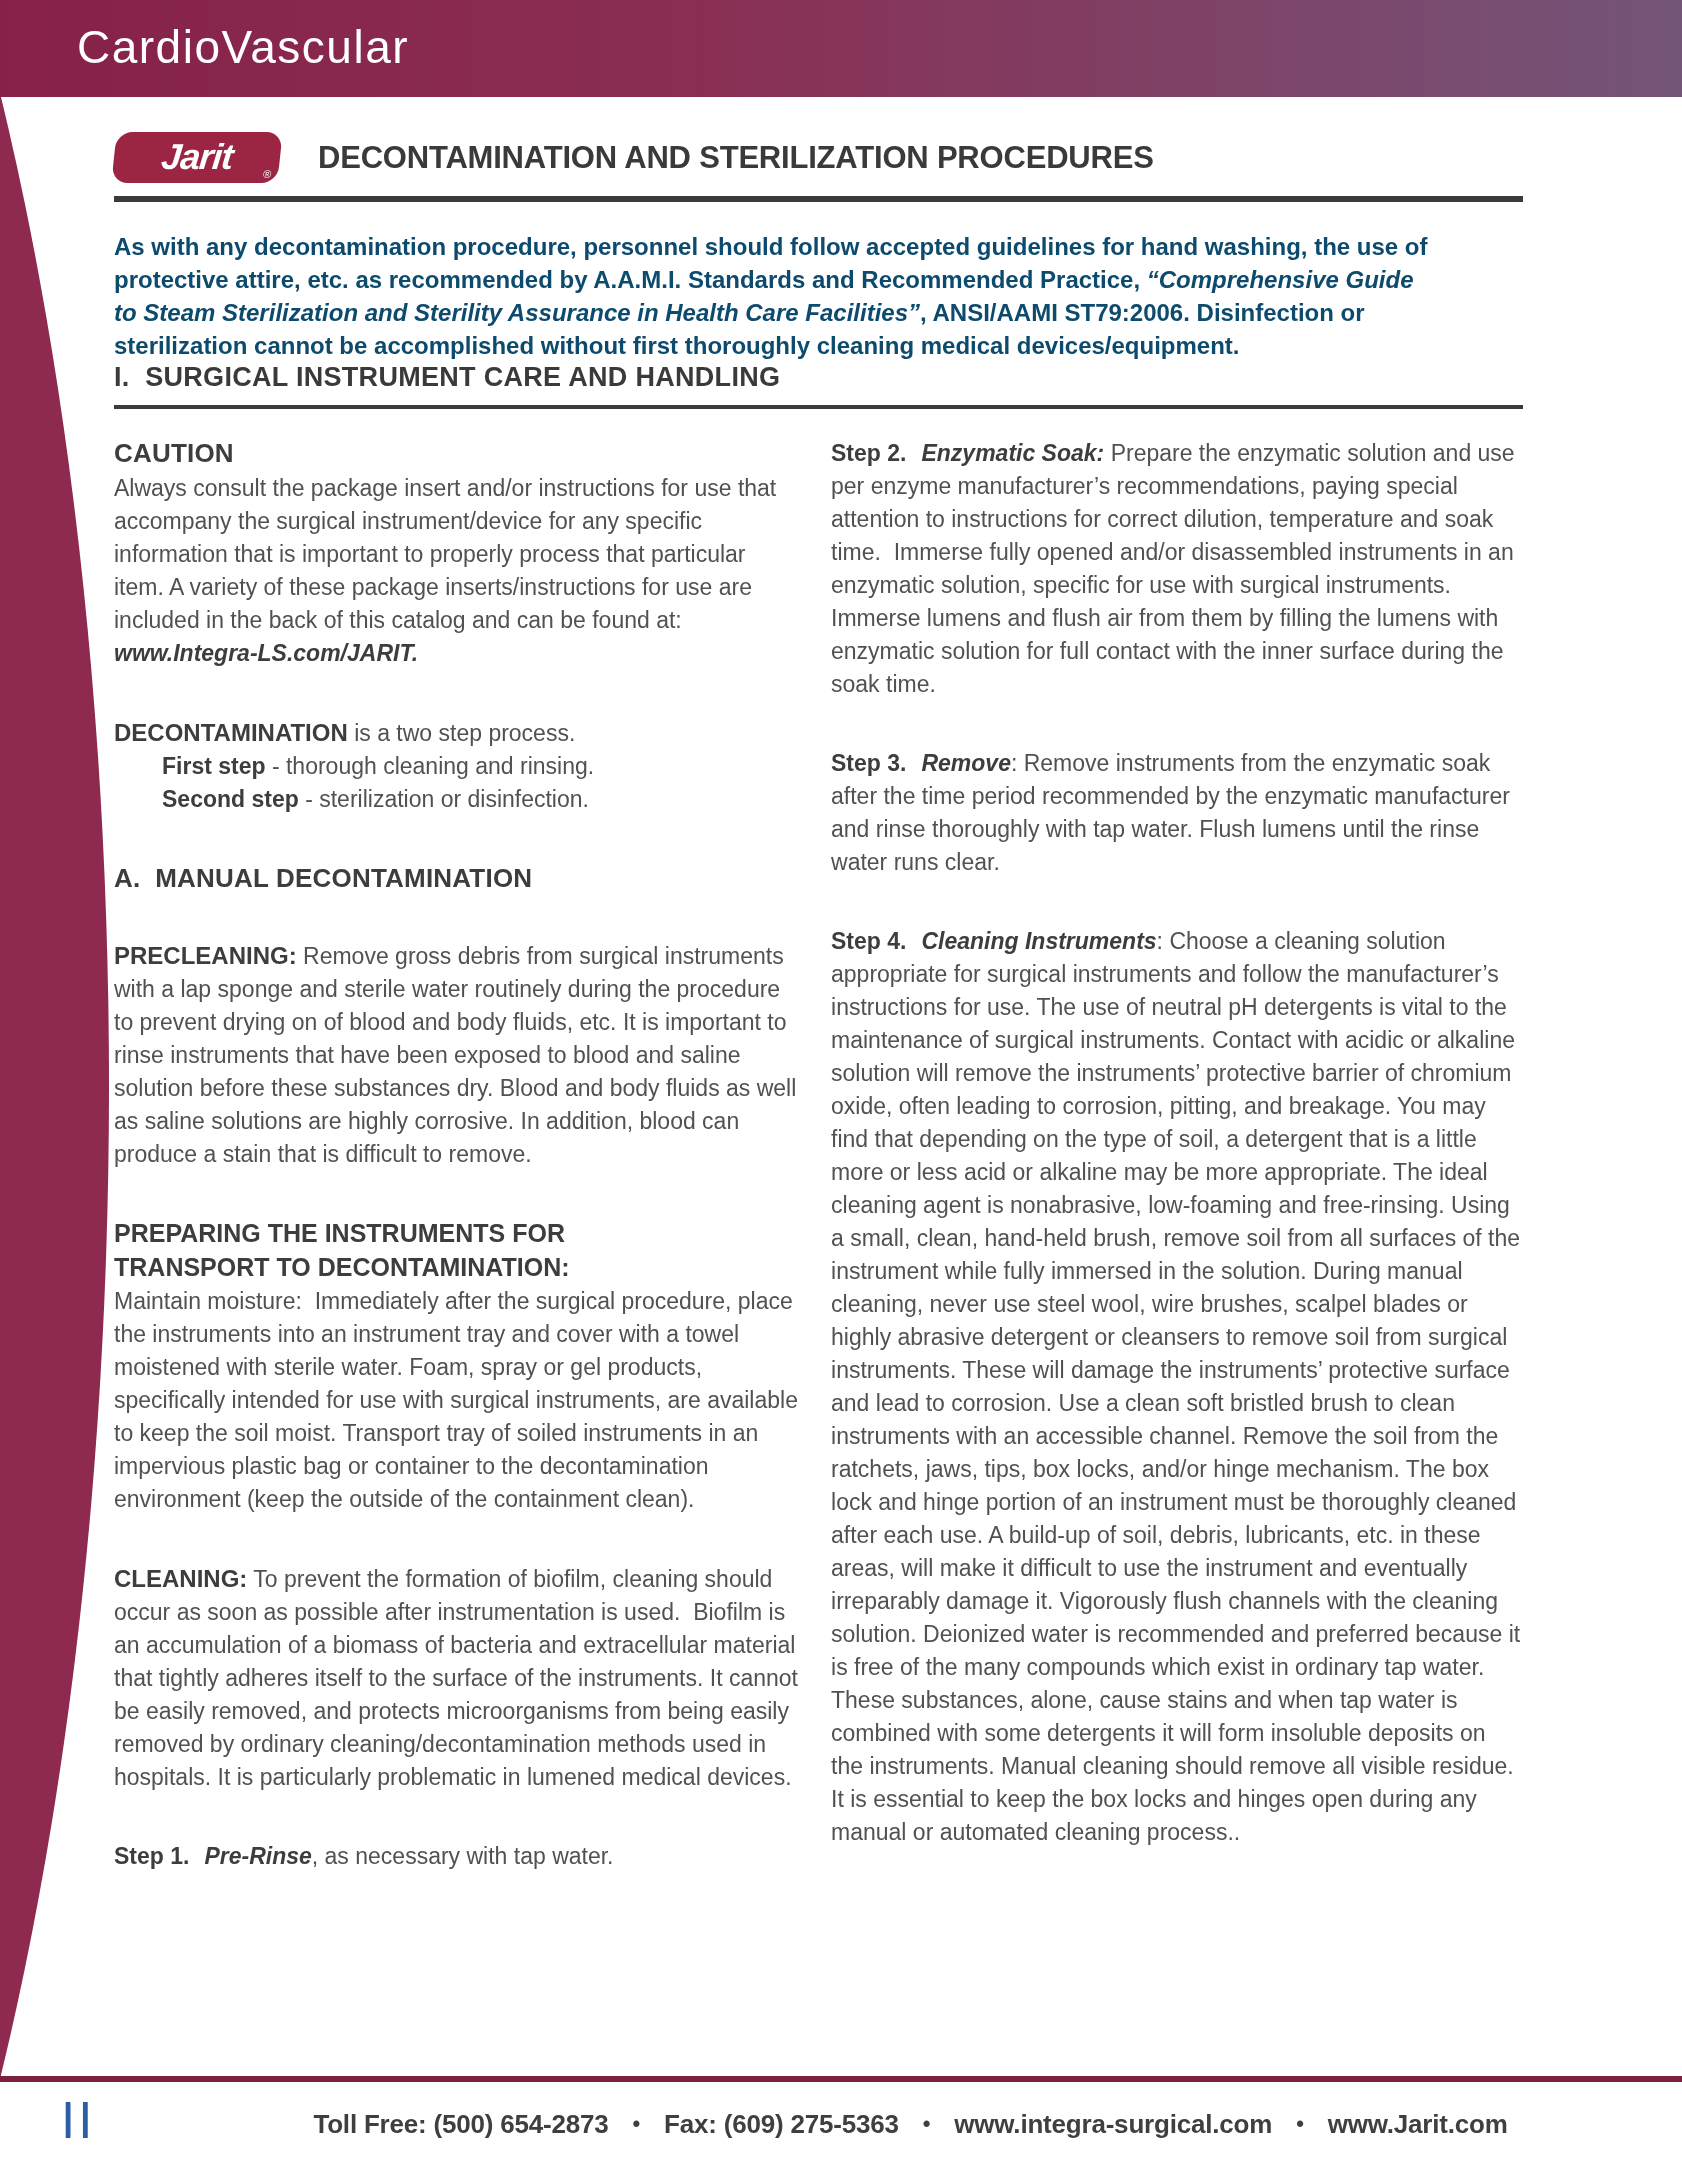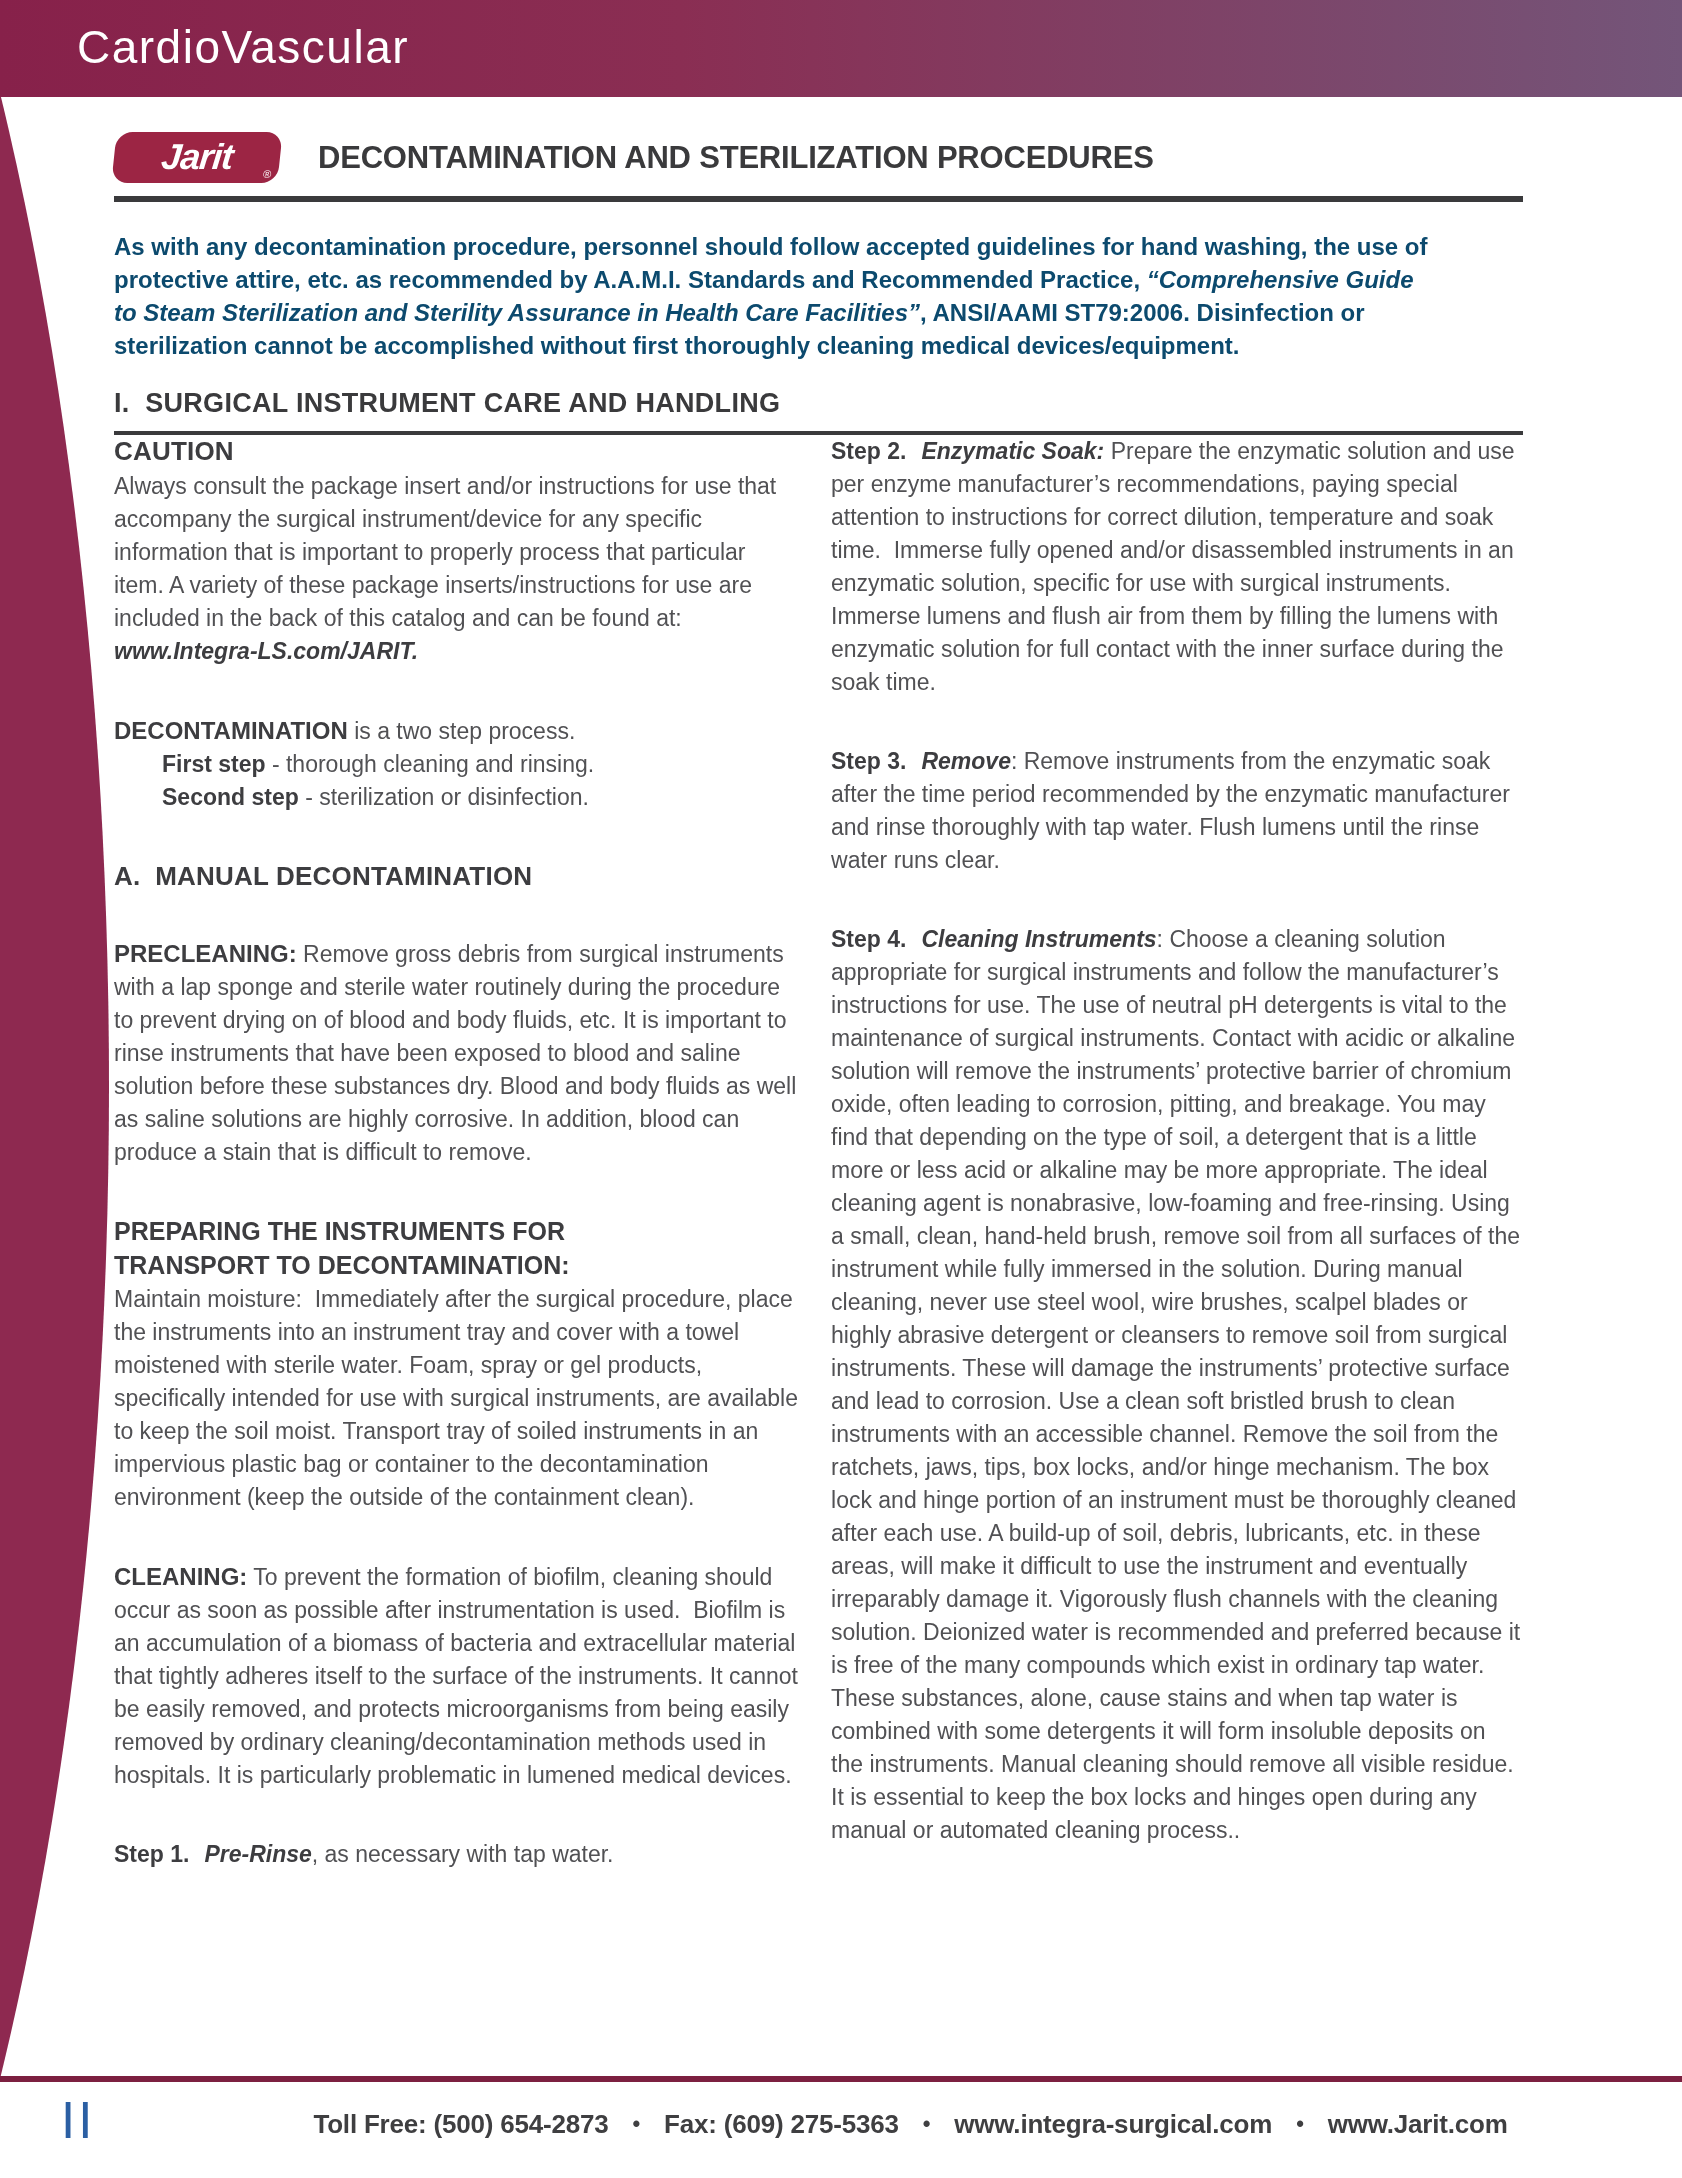--- a/index.html
+++ b/index.html
@@ -29,22 +29,22 @@
     width:166px;height:51px;background:#9C2544;border-radius:16px;transform:skewX(-6deg);
     display:flex;align-items:center;justify-content:center;position:relative;flex:0 0 auto;
   }
   .logo-text{color:#fff;font-size:36px;font-weight:bold;font-style:italic;letter-spacing:-1px;transform:translateY(-1px)}
   .logo-reg{position:absolute;right:7px;bottom:3px;color:#fff;font-size:11px;font-style:normal}
   .doc-title{font-size:31px;font-weight:bold;color:#3A3A3C;letter-spacing:-0.2px}
   .rule-thick{height:6px;background:#3A3A3C;margin-top:10px}
   .rule-mid{height:4px;background:#3A3A3C;margin-top:12px}
   .intro{margin-top:28px;width:1322px;font-size:24px;line-height:33px;font-weight:bold;color:#0c4a6e}
   .intro .bi{font-style:italic}
-  .sec-heading{margin-top:26px;font-size:27px;font-weight:bold;color:#3A3A3C;letter-spacing:0.3px}
-  .columns{display:flex;gap:32px;font-size:23px;line-height:33px}
+  .sec-heading{font-size:27px;font-weight:bold;color:#3A3A3C;letter-spacing:0.3px}
+  .columns{margin-top:28px;display:flex;gap:32px;font-size:23px;line-height:33px}
   .col-left{width:691px}
   .col-right{width:698px}
   p{margin:0 0 46px 0}
   .mb0{margin-bottom:2px}
   b,strong{color:#3D3D40}
   .lbl{font-weight:bold;color:#3D3D40;font-size:24px}
   .h-block{font-size:26px;font-weight:bold;color:#3D3D40;letter-spacing:0.2px}
   .h-inline{font-weight:bold;color:#3D3D40;font-size:25px}
   .link-bold{font-weight:bold;font-style:italic;color:#3D3D40}
   .step-indent{margin-left:48px}

